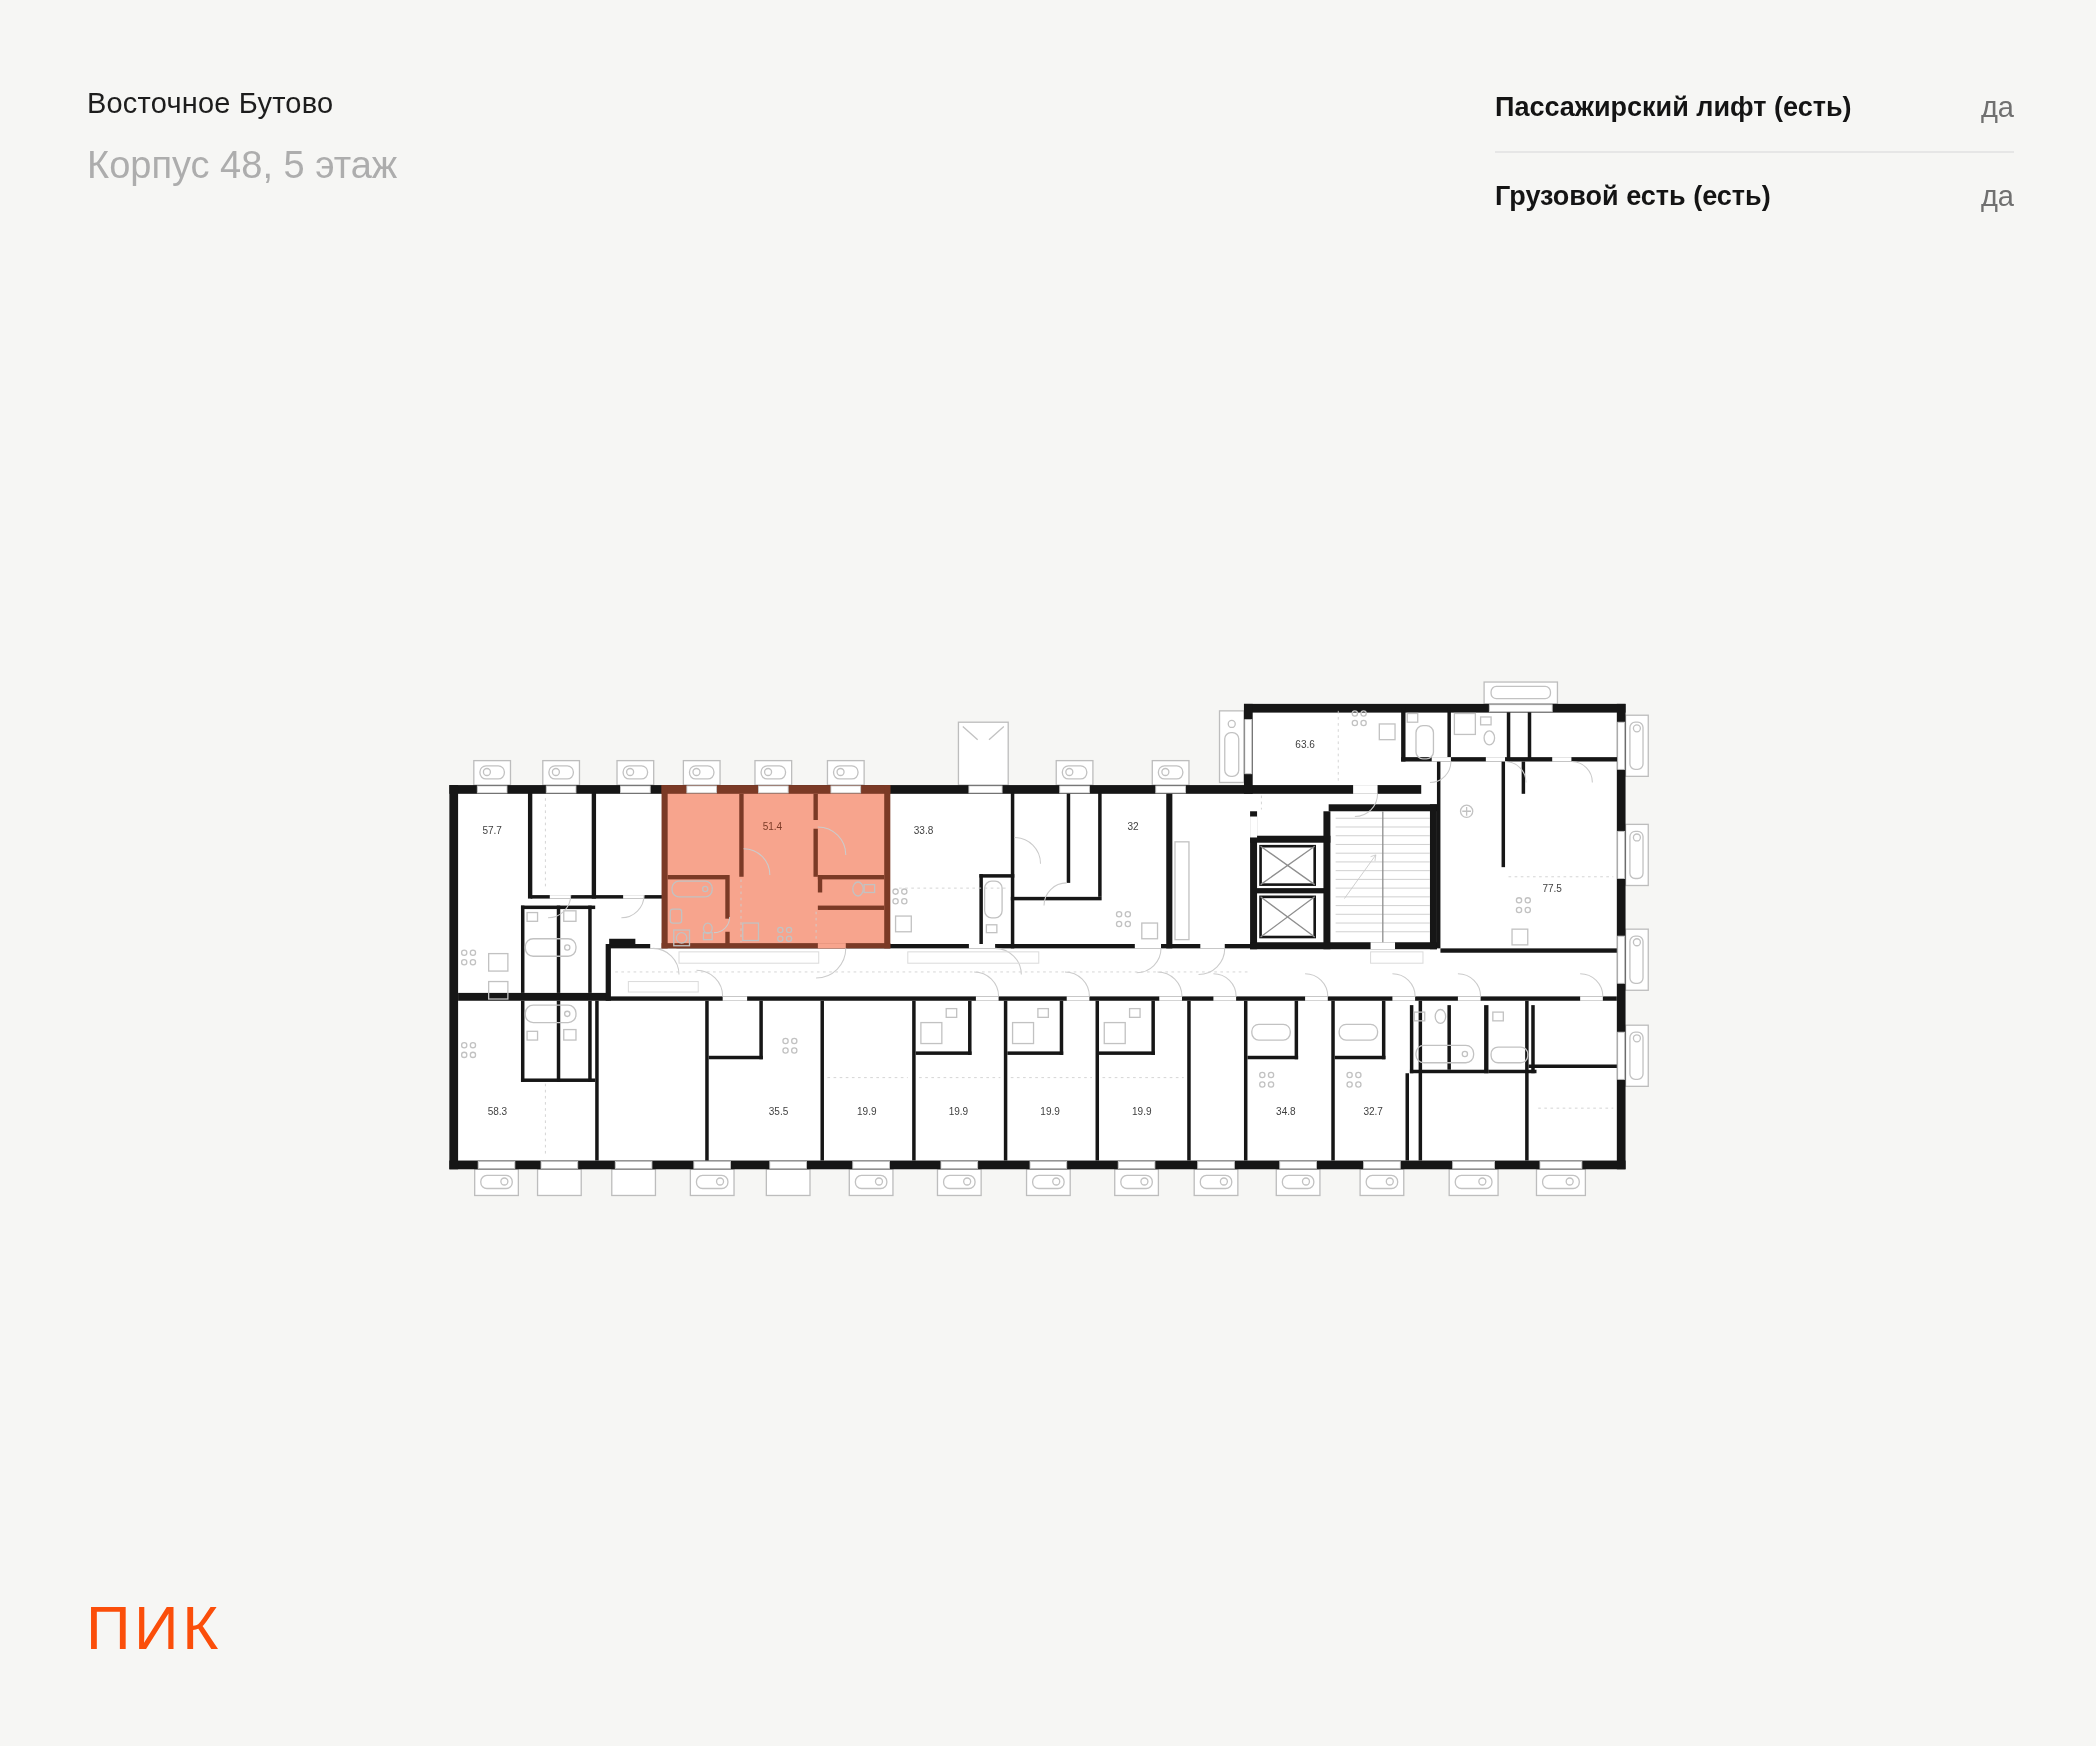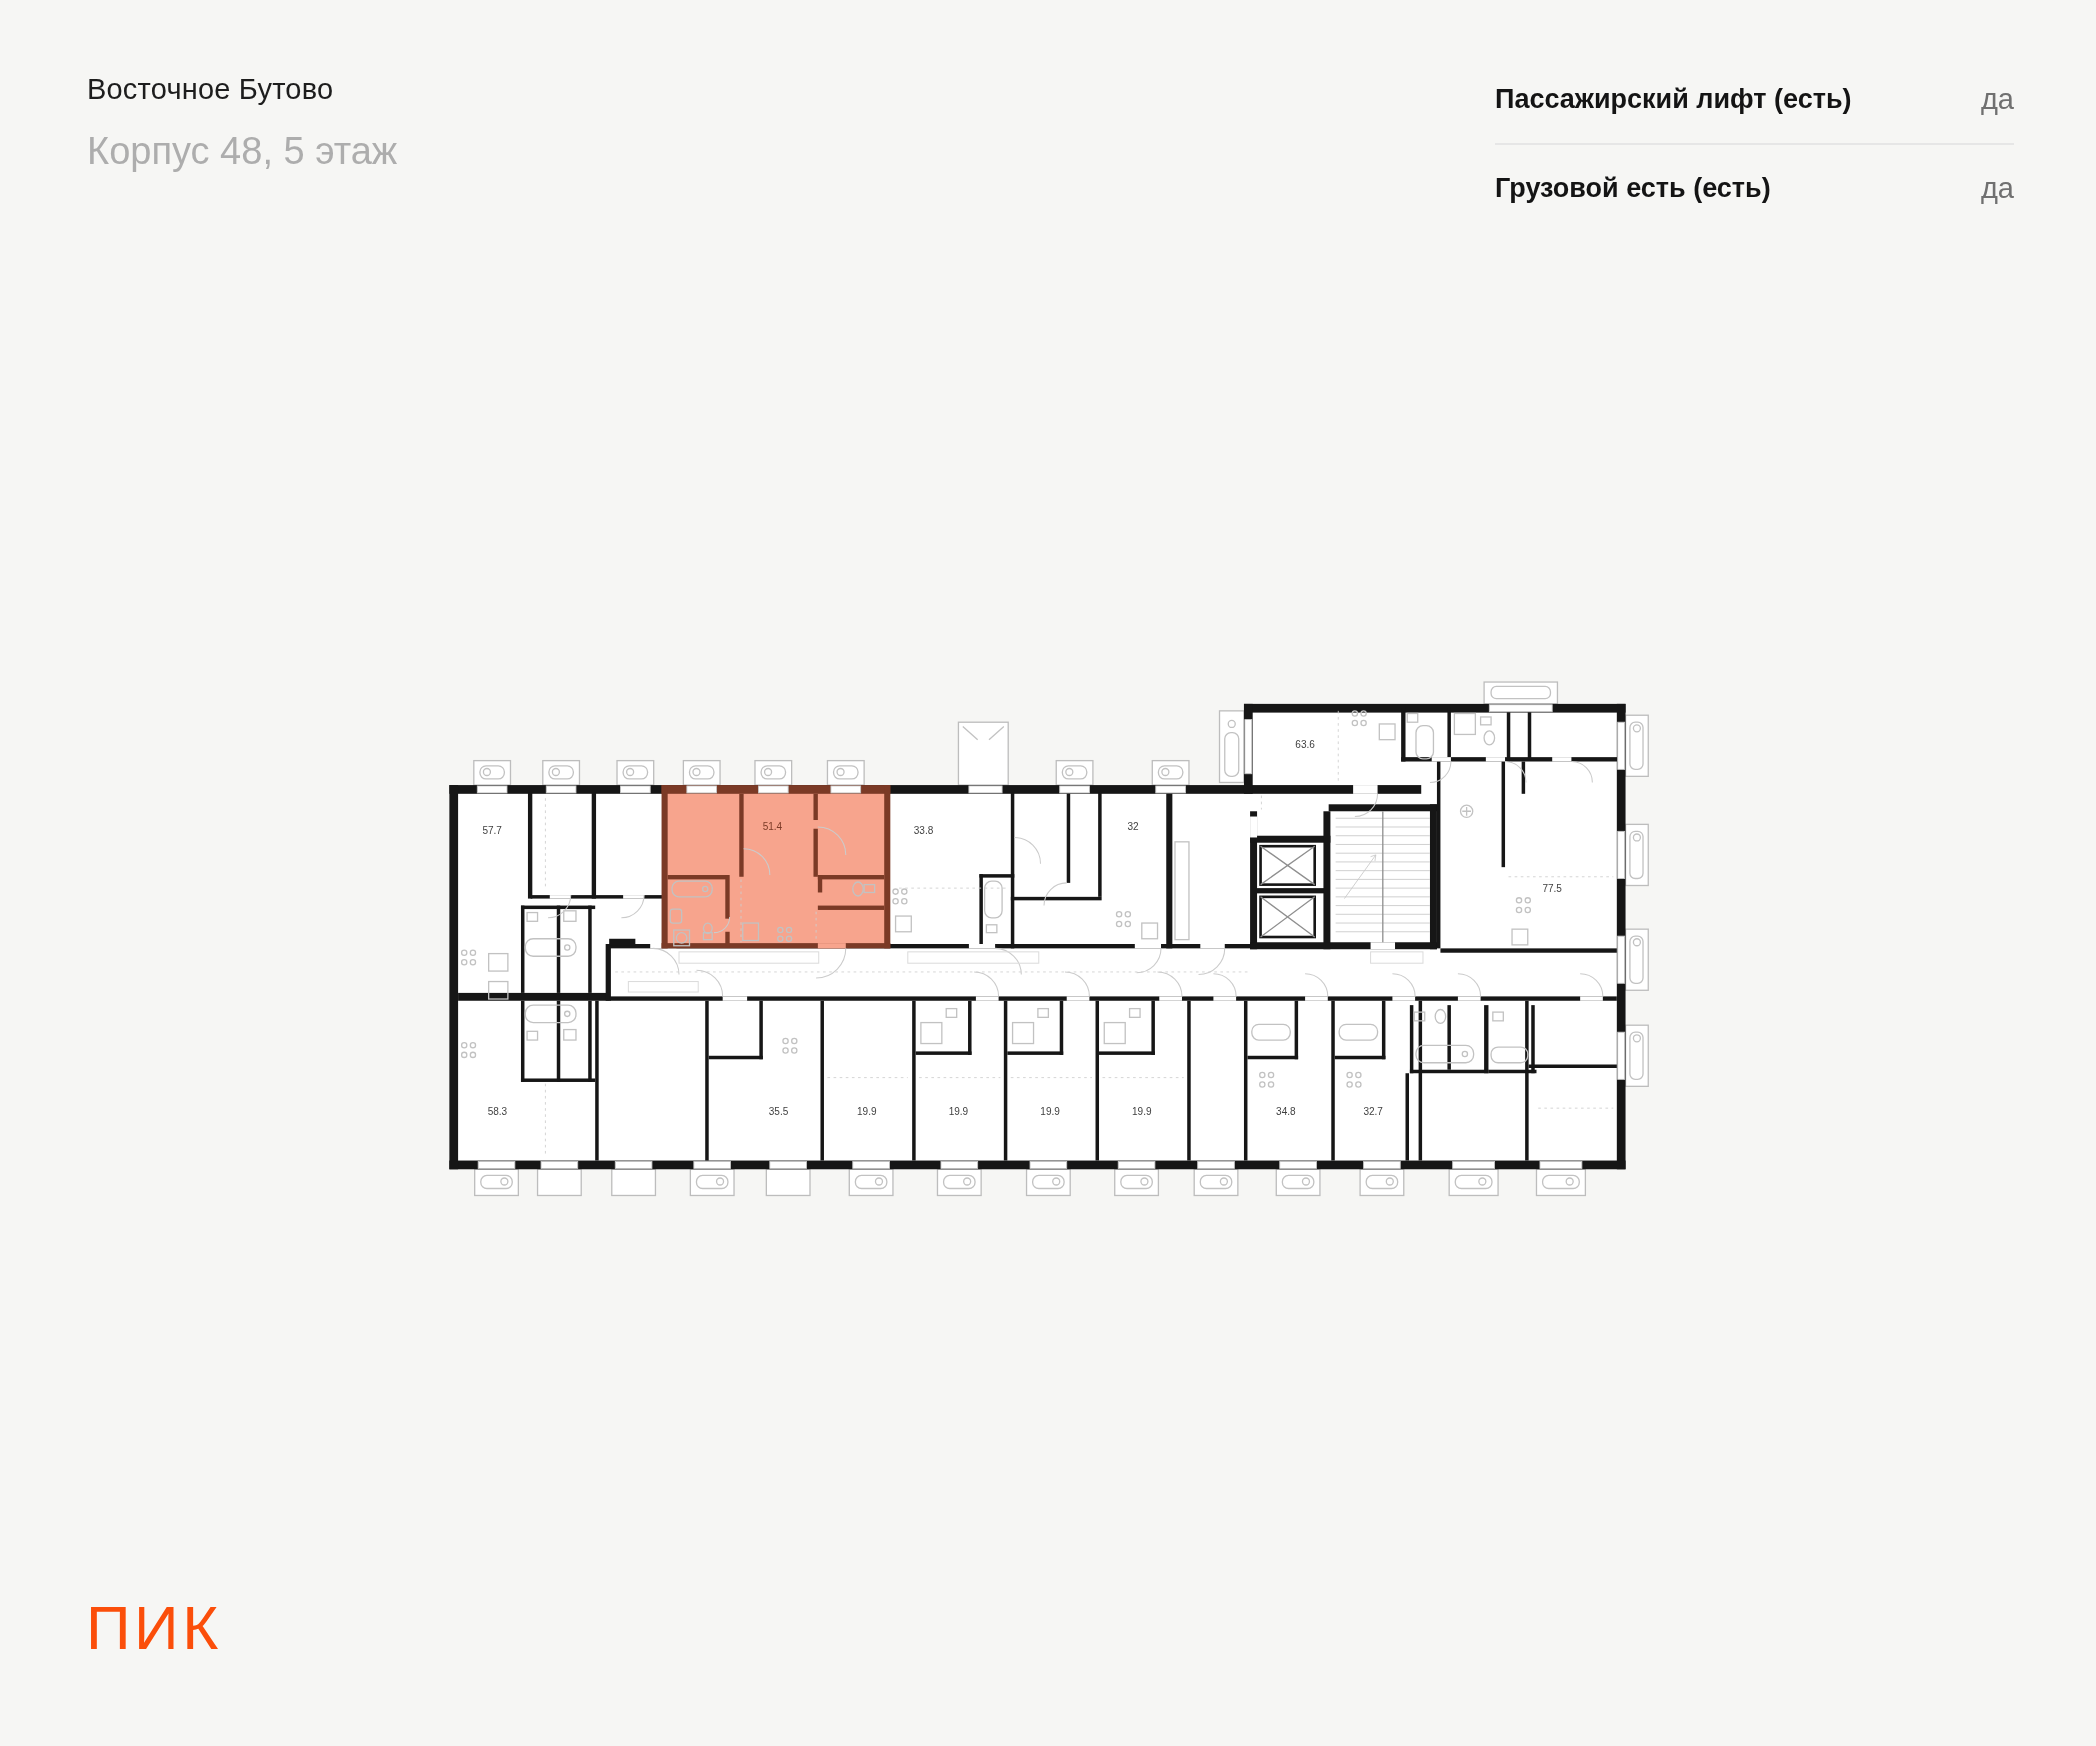--- a/index.html
+++ b/index.html
@@ -5,26 +5,26 @@
   :root{
     --background:#f6f6f4; --building:#ffffff; --walls:#161616;
     --highlight-fill:#f7a48d; --highlight-wall:#7b3a26;
     --fixtures:#c2c2c2; --area-label:#3f3f3f; --brand:#fb4e0a;
     --subtitle:#adadad; --value-text:#707070; --divider:#e6e6e6;
   }
   *{margin:0;padding:0;box-sizing:border-box}
   html,body{width:2096px;height:1747px}
   body{background:var(--background);font-family:"Liberation Sans",sans-serif;position:relative;overflow:hidden}
 
-  .header{position:absolute;left:87px;top:73px}
+  .header{position:absolute;left:87px;top:87px}
   .project{font-size:29px;color:#1d1d1d;letter-spacing:0.2px}
   .title{font-size:45px;font-weight:700;color:#0d0d0d;margin-top:24.5px;letter-spacing:0.2px}
   .subtitle{font-size:38px;color:var(--subtitle);margin-top:24px}
 
-  .lift-panel{position:absolute;left:1495px;top:56px;width:519px}
+  .lift-panel{position:absolute;left:1495px;top:64px;width:519px}
   .lift-row{display:flex;justify-content:space-between;align-items:center;height:87px}
   .lift-label{font-size:27px;font-weight:600;color:#141414}
   .lift-value{font-size:29px;color:var(--value-text)}
   .lift-divider{height:1.7px;background:var(--divider)}
 
   .plan{position:absolute;left:445px;top:680px;width:1205px;height:528px}
   .plan svg{display:block;width:100%;height:100%}
 
   .logo{position:absolute;left:86px;top:1597px;font-size:62px;font-weight:400;
         color:var(--brand);letter-spacing:3.5px;line-height:1}

